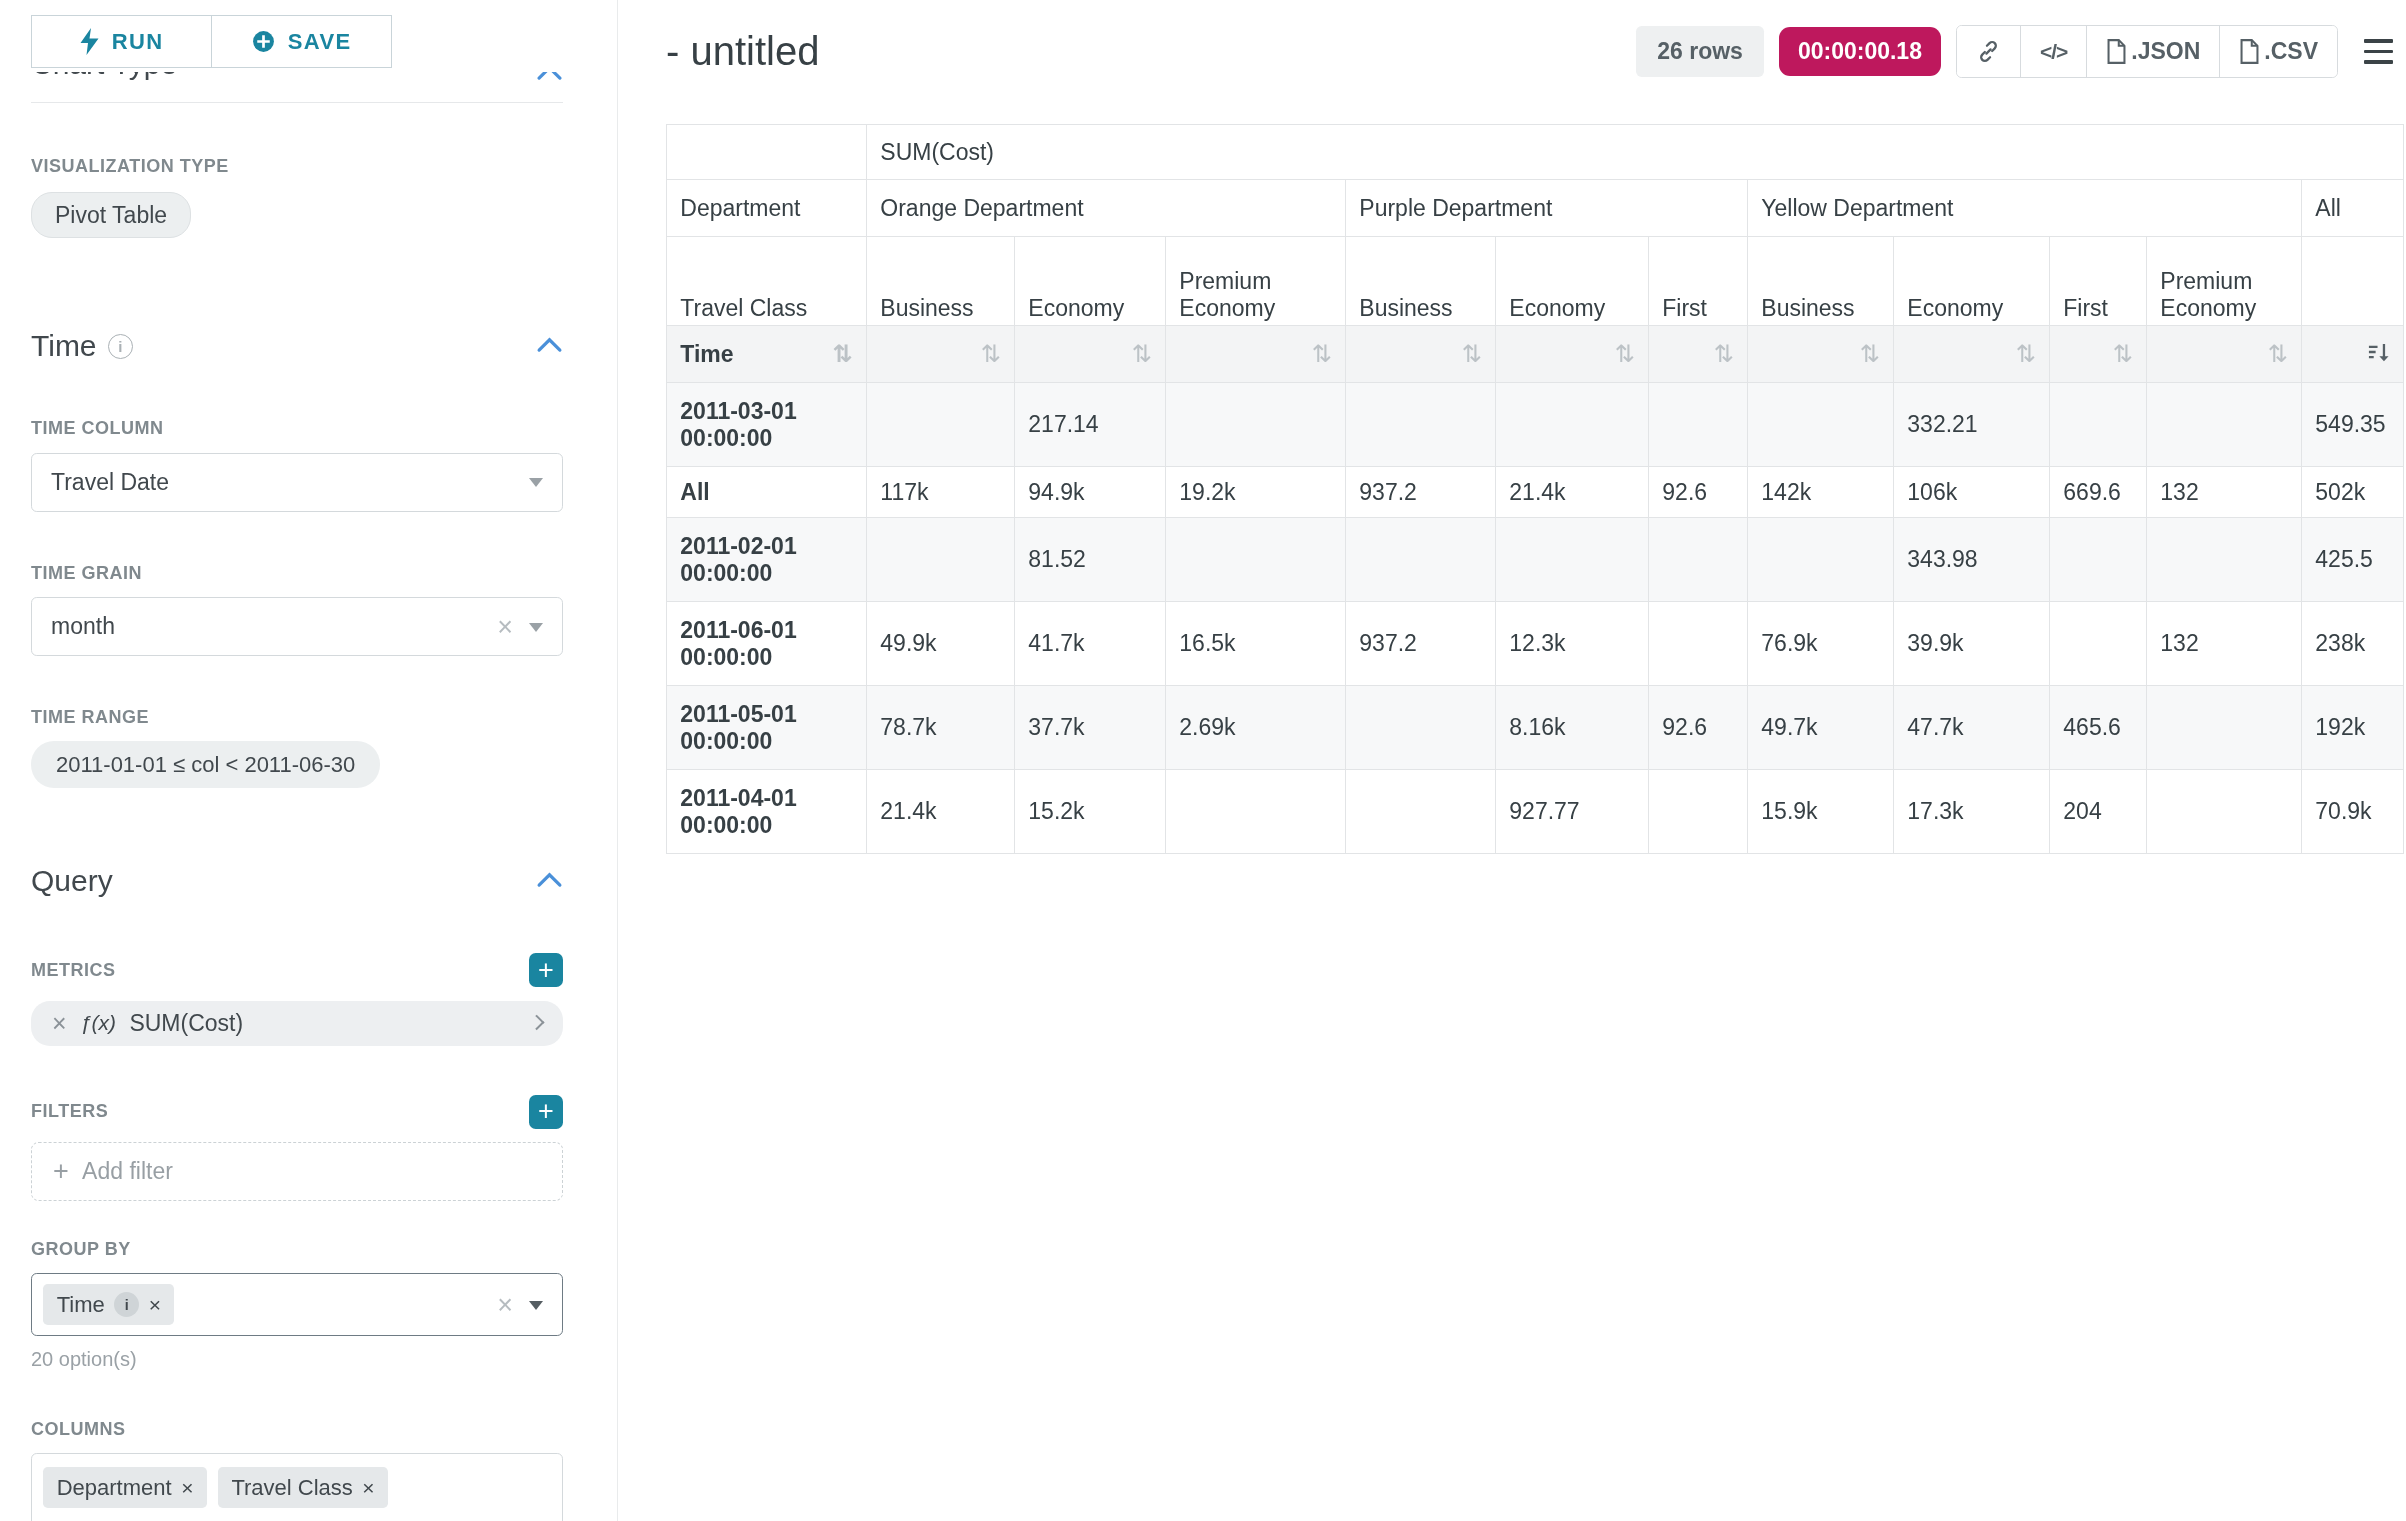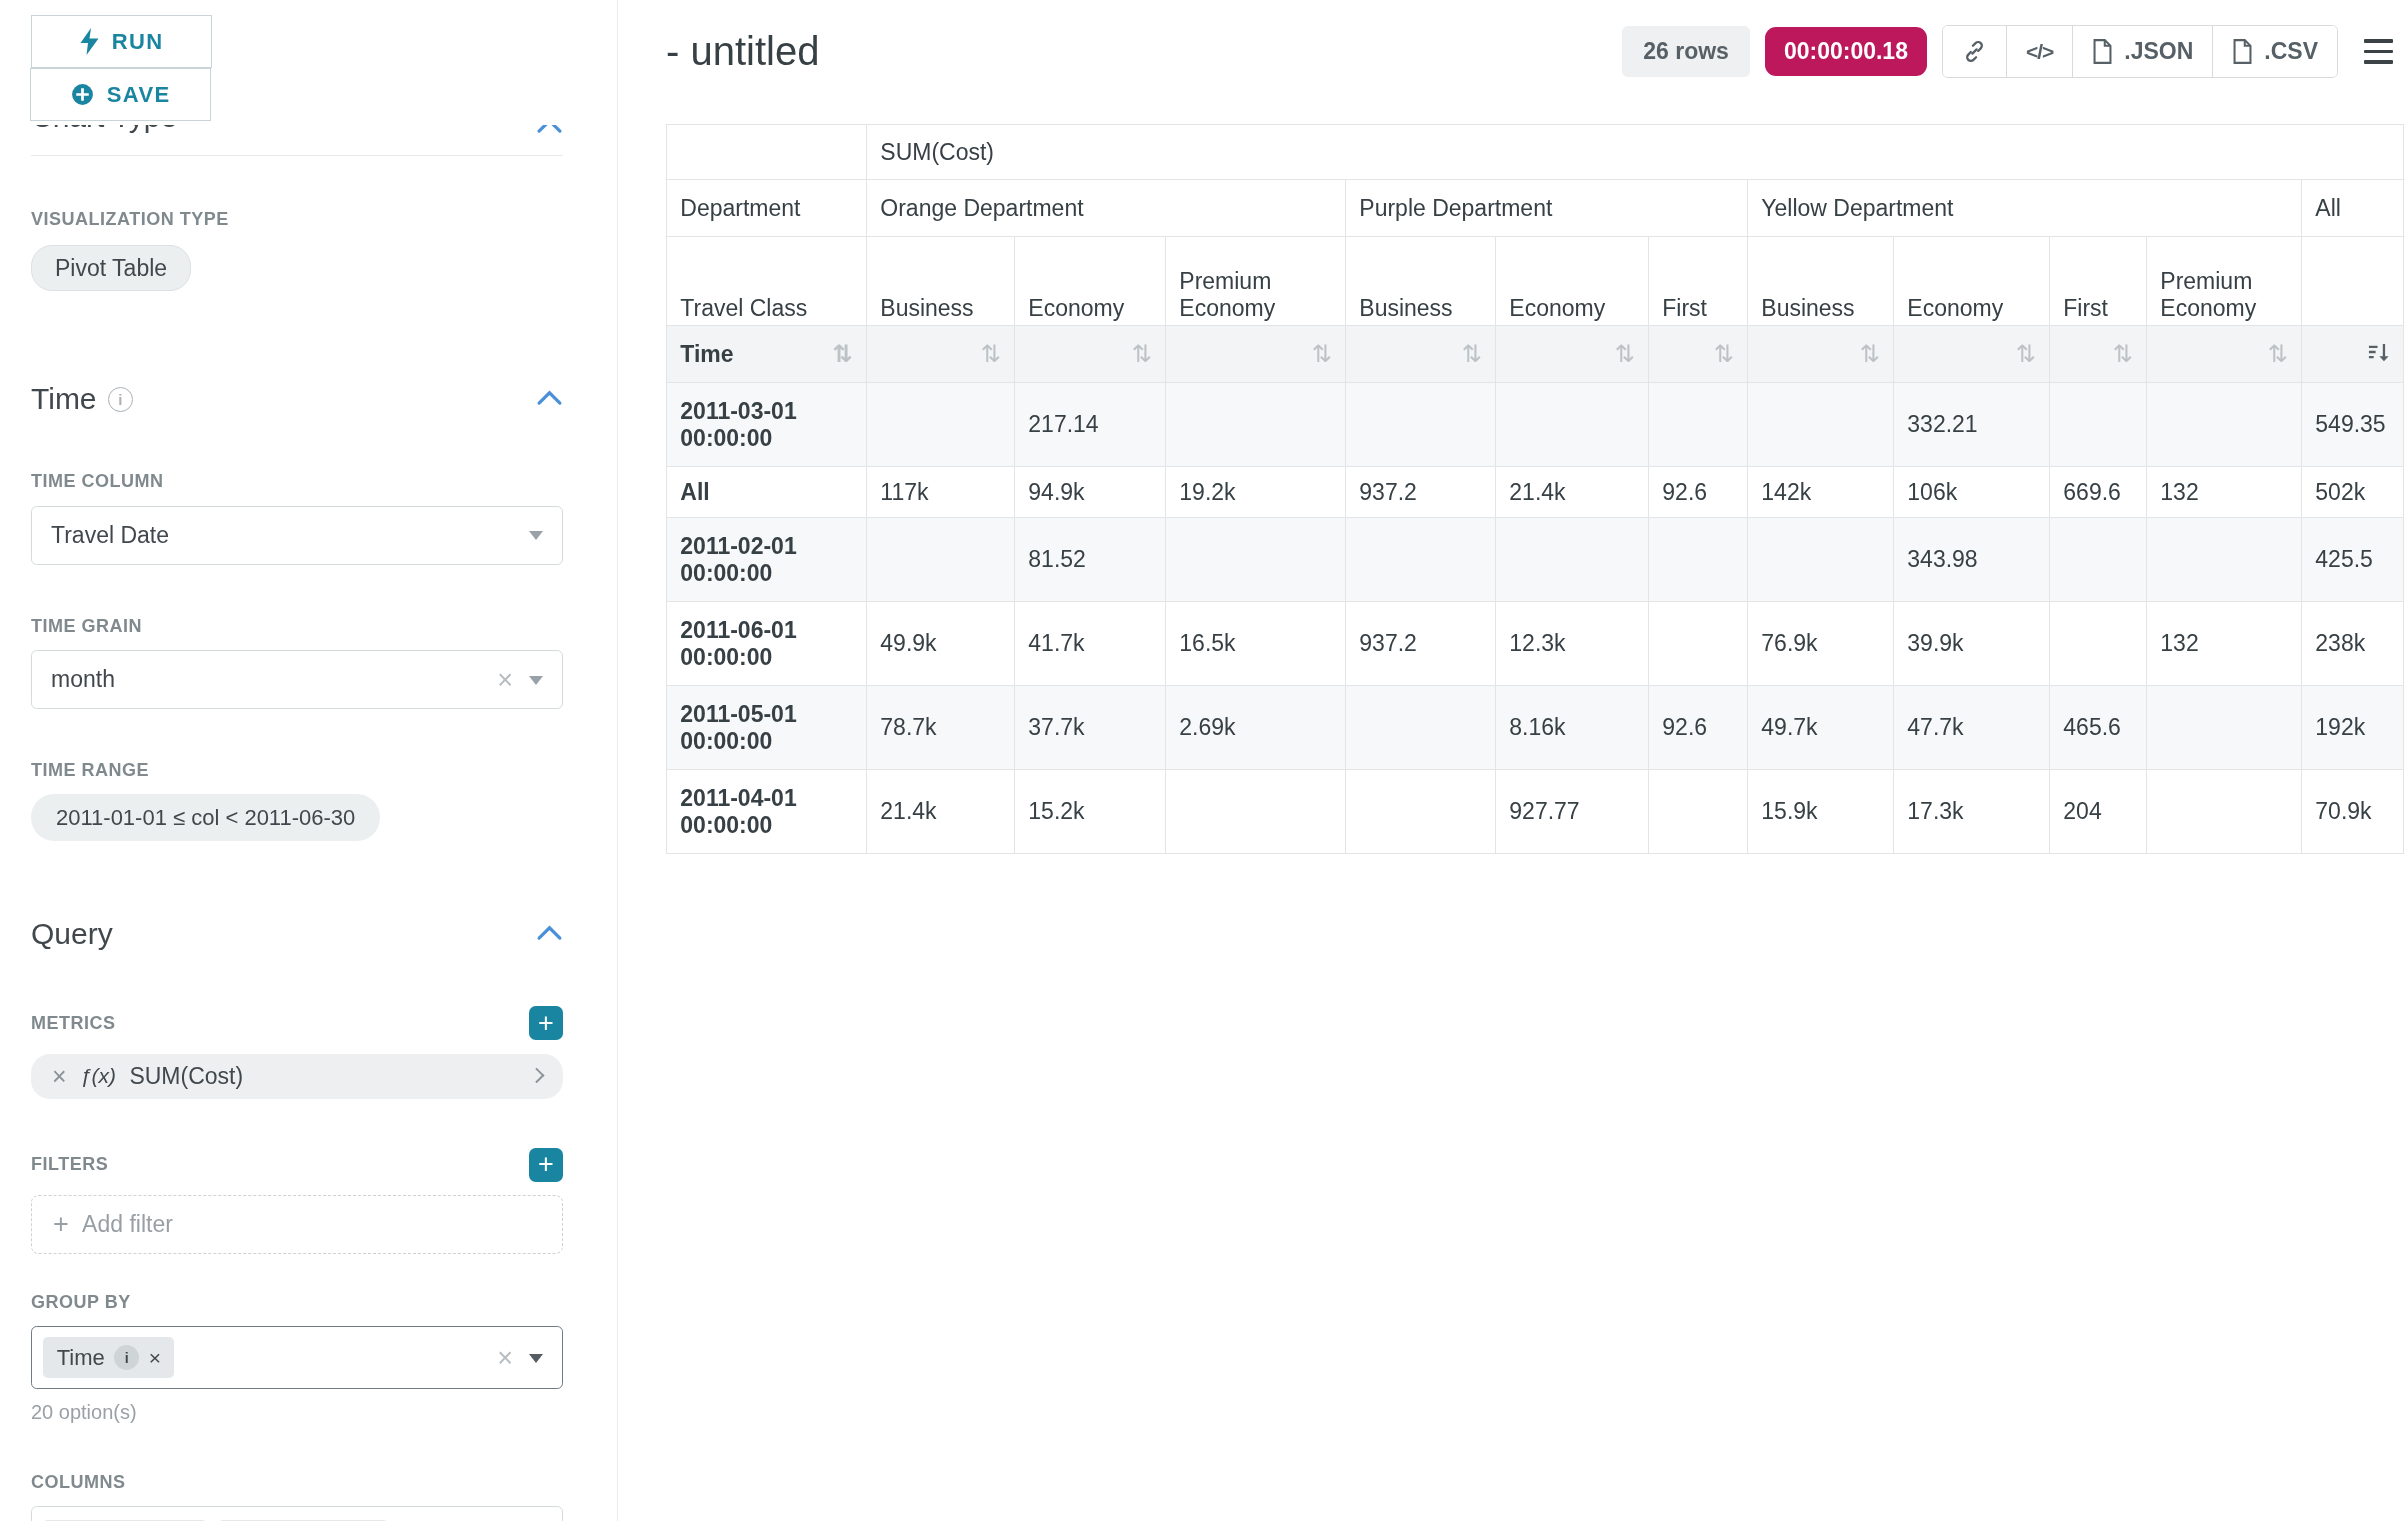--- a/index.html
+++ b/index.html
@@ -3,21 +3,21 @@
 <meta charset="utf-8">
 <style>
   * { box-sizing: border-box; margin: 0; padding: 0; }
   html,body { width:2406px; height:1522px; background:#fff; overflow:hidden;
     font-family:"Liberation Sans", sans-serif; color:#374045; }
   .app { display:flex; width:100%; height:100%; }
 
   
   .sidebar { width:618px; min-width:618px; height:100%; border-right:1.9px solid #e9ebec;
     padding:15px 54px 0 31px; position:relative; overflow:hidden; }
-  .btn-row { display:flex;flex-direction:column; }
+  .btn-row { display:flex; }
   .side-btn { display:flex; align-items:center; justify-content:center; gap:11.4px;
     width:181px; height:53px; background:#fff; border:1px solid #c9d4d9; color:#1a85a0;
     font-size:22px; font-weight:700; letter-spacing:1.4px; cursor:pointer; }
   .side-btn + .side-btn { margin-left:-1px; }
 
   .clipped-head { height:21px; overflow:hidden; margin-top:3.8px; position:relative; }
   .clipped-head .ch-inner { display:flex; justify-content:space-between; align-items:flex-end;
     margin-top:-25px; }
   .clipped-head .ch-text { font-size:30px; font-weight:500; color:#41484d; }
   .divider { height:1px; background:#e6e8ea; margin-top:9.5px; }
@@ -90,21 +90,21 @@
   
   .main { flex:1; padding:25px 34px 0 48px; }
   .main-header { display:flex; align-items:center; }
   .page-title { font-size:40px; font-weight:500; color:#374045; }
   .header-controls { margin-left:auto; display:flex; align-items:center; gap:15px; }
   .rows-badge { background:#eef0f1; border-radius:5.7px; padding:0 21px; height:51px;
     display:flex; align-items:center; font-size:23px; font-weight:700; color:#566066; }
   .timer-badge { background:#be185d; border-radius:11px; padding:0 19px; height:49px;
     display:flex; align-items:center; font-size:23px; font-weight:700; color:#fff; }
   .btn-group { display:flex; border:1px solid #d7dbde; border-radius:5.7px; overflow:hidden; height:53px; }
-  .btn-cell { display:flex; align-items:center; justify-content:center; gap:11px; padding:0 19px;
+  .btn-cell { display:flex; align-items:center; justify-content:center; gap:4px; padding:0 19px;
     background:#fff; cursor:pointer; color:#566066; font-size:23px; font-weight:600; }
   .btn-cell + .btn-cell { border-left:1px solid #d7dbde; }
   .code-glyph::before { content:"</>"; font-weight:700; font-size:21px; letter-spacing:-1px; }
   .menu-btn { width:51px; height:53px; display:flex; flex-direction:column; justify-content:center;
     gap:6.7px; align-items:center; cursor:pointer; }
   .menu-btn span { display:block; width:28.5px; height:3.8px; background:#3b4347; border-radius:1px; }
 
   
   .table-wrap { margin-top:46px; }
   table.pivot { border-collapse:collapse; table-layout:fixed; width:1738px; font-size:23px; }

